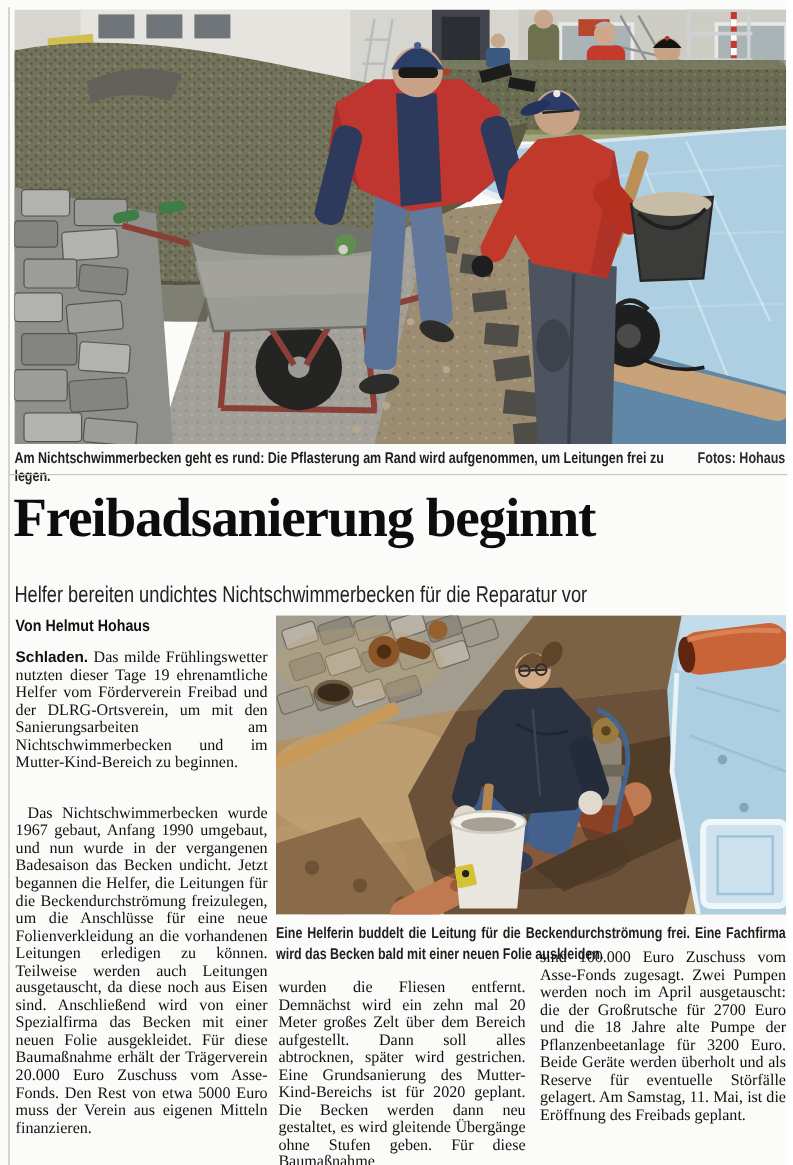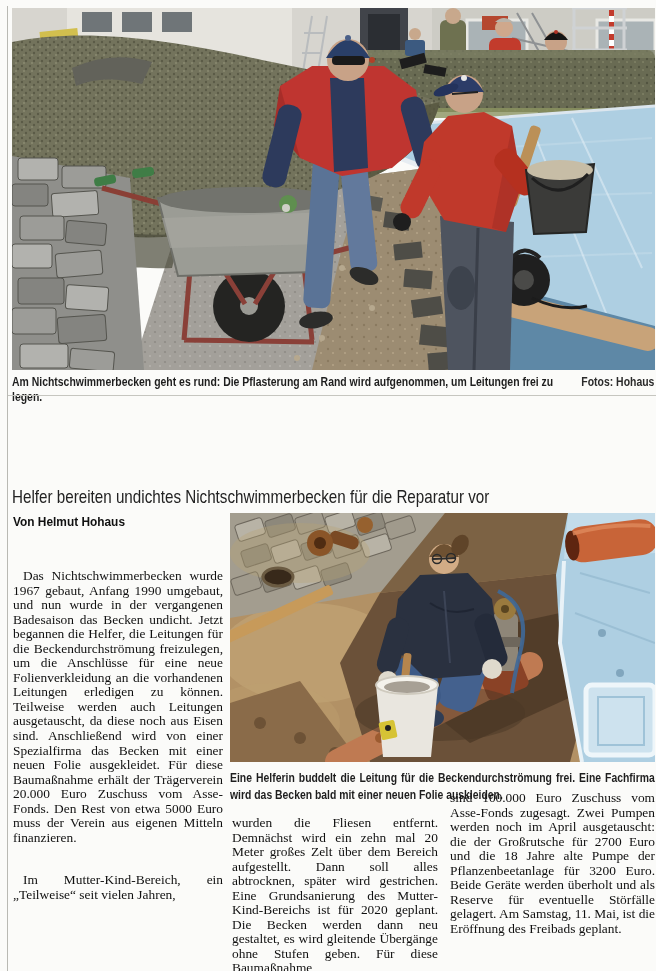--- a/index.html
+++ b/index.html
@@ -265,24 +265,26 @@
     </svg>
   </figure>
 
   <div class="cap1">
     <span>Am Nichtschwimmerbecken geht es rund: Die Pflasterung am Rand wird aufgenommen, um Leitungen frei zu legen.</span>
     <span class="credit">Fotos: Hohaus</span>
   </div>
 
   <div class="headrule"></div>
 
+  <h1 class="headline">Freibadsanierung beginnt</h1>
   <h2 class="subheadline">Helfer bereiten undichtes Nichtschwimmerbecken für die Reparatur vor</h2>
   <div class="byline">Von Helmut Hohaus</div>
 
   <div class="col col1">
+    <p><span class="dateline">Schladen.</span> <span>Das milde Frühlingswetter nutzten dieser Tage 19 ehrenamtliche Helfer vom Förderverein Freibad und der DLRG-Ortsverein, um mit den Sanierungsarbeiten am Nichtschwimmerbecken und im Mutter-Kind-Bereich zu beginnen.</span></p>
     <p class="indent">Das Nichtschwimmerbecken wurde 1967 gebaut, Anfang 1990 umgebaut, und nun wurde in der vergangenen Badesaison das Becken undicht. Jetzt begannen die Helfer, die Leitungen für die Beckendurchströmung freizulegen, um die Anschlüsse für eine neue Folienverkleidung an die vorhandenen Leitungen erledigen zu können. Teilweise werden auch Leitungen ausgetauscht, da diese noch aus Eisen sind. Anschließend wird von einer Spezialfirma das Becken mit einer neuen Folie ausgekleidet. Für diese Baumaßnahme erhält der Trägerverein 20.000 Euro Zuschuss vom Asse-Fonds. Den Rest von etwa 5000 Euro muss der Verein aus eigenen Mitteln finanzieren.</p>
     <p class="indent">Im Mutter-Kind-Bereich, ein „Teilweise“ seit vielen Jahren,</p>
   </div>
 
   <figure class="photo2">
     <svg viewBox="0 0 425 249" preserveAspectRatio="none">
 
       <rect x="0" y="0" width="425" height="249" fill="#b29165"></rect>
       <ellipse cx="80" cy="140" rx="90" ry="50" fill="#c7ab7c" opacity="0.5"></ellipse>
       <ellipse cx="40" cy="210" rx="70" ry="40" fill="#bfa071" opacity="0.4"></ellipse>

